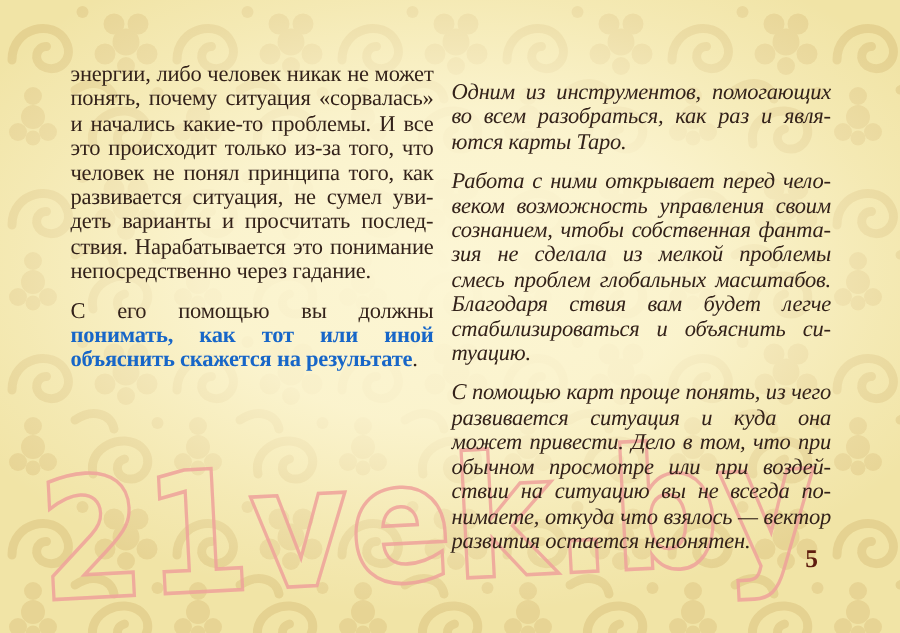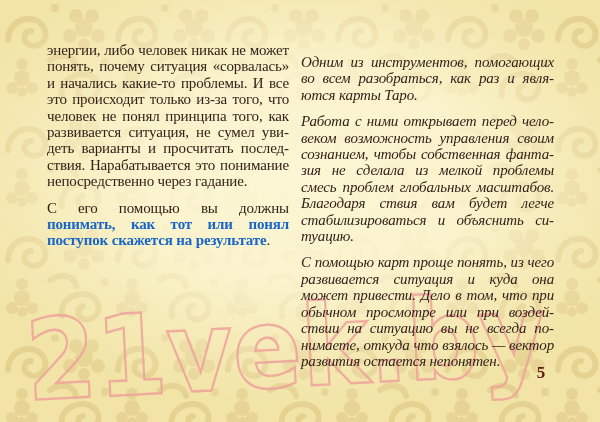--- a/index.html
+++ b/index.html
@@ -95,21 +95,21 @@
   <div class="center-glow"></div>
 
   <svg class="watermark-svg" width="600" height="422" viewBox="0 0 600 422" aria-hidden="true">
     <g transform="rotate(-3 30 400)">
       <text x="28" y="400" font-family="DejaVu Sans, sans-serif" font-weight="bold" font-size="112" fill="none" stroke-width="2.4" opacity="0.85" textLength="520" lengthAdjust="spacingAndGlyphs" stroke="#efa29b">21vek.by</text>
     </g>
   </svg>
 
   <div class="textcol col-left" id="col-0">
       <p><span class="normal">энергии, либо человек никак не может понять, почему ситуация «сорвалась» и начались какие-то проблемы. И все это происходит только из-за того, что человек не понял принципа того, как развивается ситуация, не сумел уви­деть варианты и просчитать послед­ствия. Нарабатывается это понимание непосредственно через гадание.</span></p>
-      <p><span class="normal">С его помощью вы должны </span><span class="highlight">понимать, как тот или понял поступок скажется на результате</span><span class="normal">.</span></p>
+      <p><span class="normal">С его помощью вы должны </span><span class="highlight">понимать, как тот или иной объяснить скажется на результате</span><span class="normal">.</span></p>
     </div>
   <div class="textcol col-right" id="col-1">
       <p><span class="normal">Одним из инструментов, помогающих во всем разобраться, как раз и явля­ются карты Таро.</span></p>
       <p><span class="normal">Работа с ними открывает перед чело­веком возможность управления своим сознанием, чтобы собственная фанта­зия не сделала из мелкой проблемы смесь проблем глобальных масшта­бов. Благодаря ствия вам будет лег­че стабилизироваться и объяснить си­туацию.</span></p>
       <p><span class="normal">С помощью карт проще понять, из чего развивается ситуация и куда она может привести. Дело в том, что при обычном просмотре или при воздей­ствии на ситуацию вы не всегда по­нимаете, откуда что взялось — вектор развития остается непонятен.</span></p>
     </div>
 
   <div class="page-number">5</div>
 
 </div>

